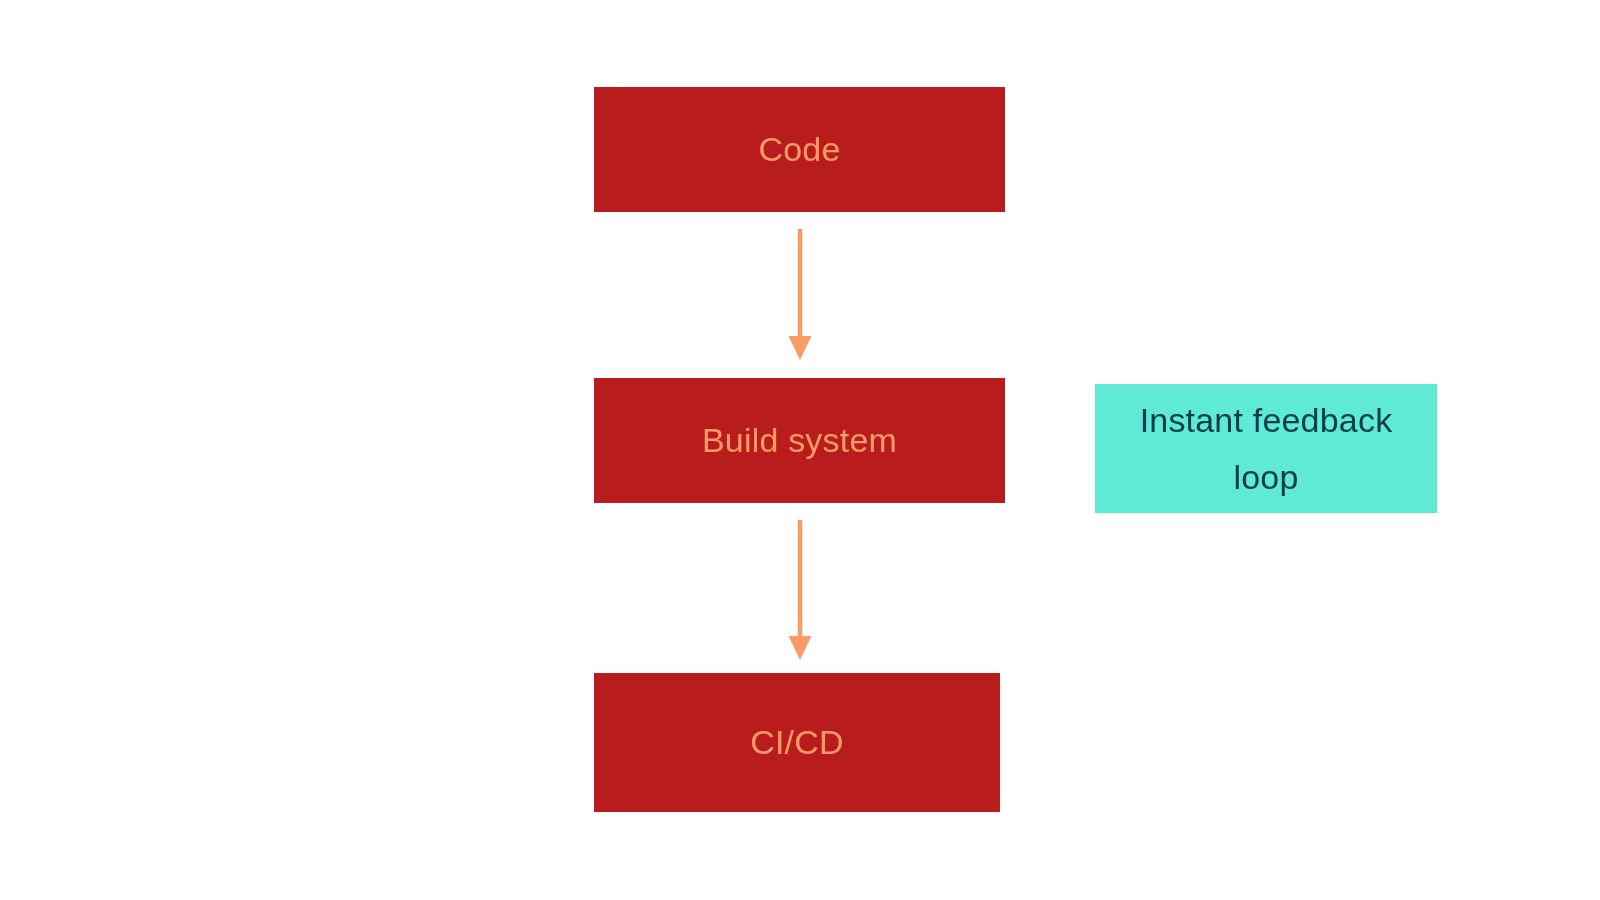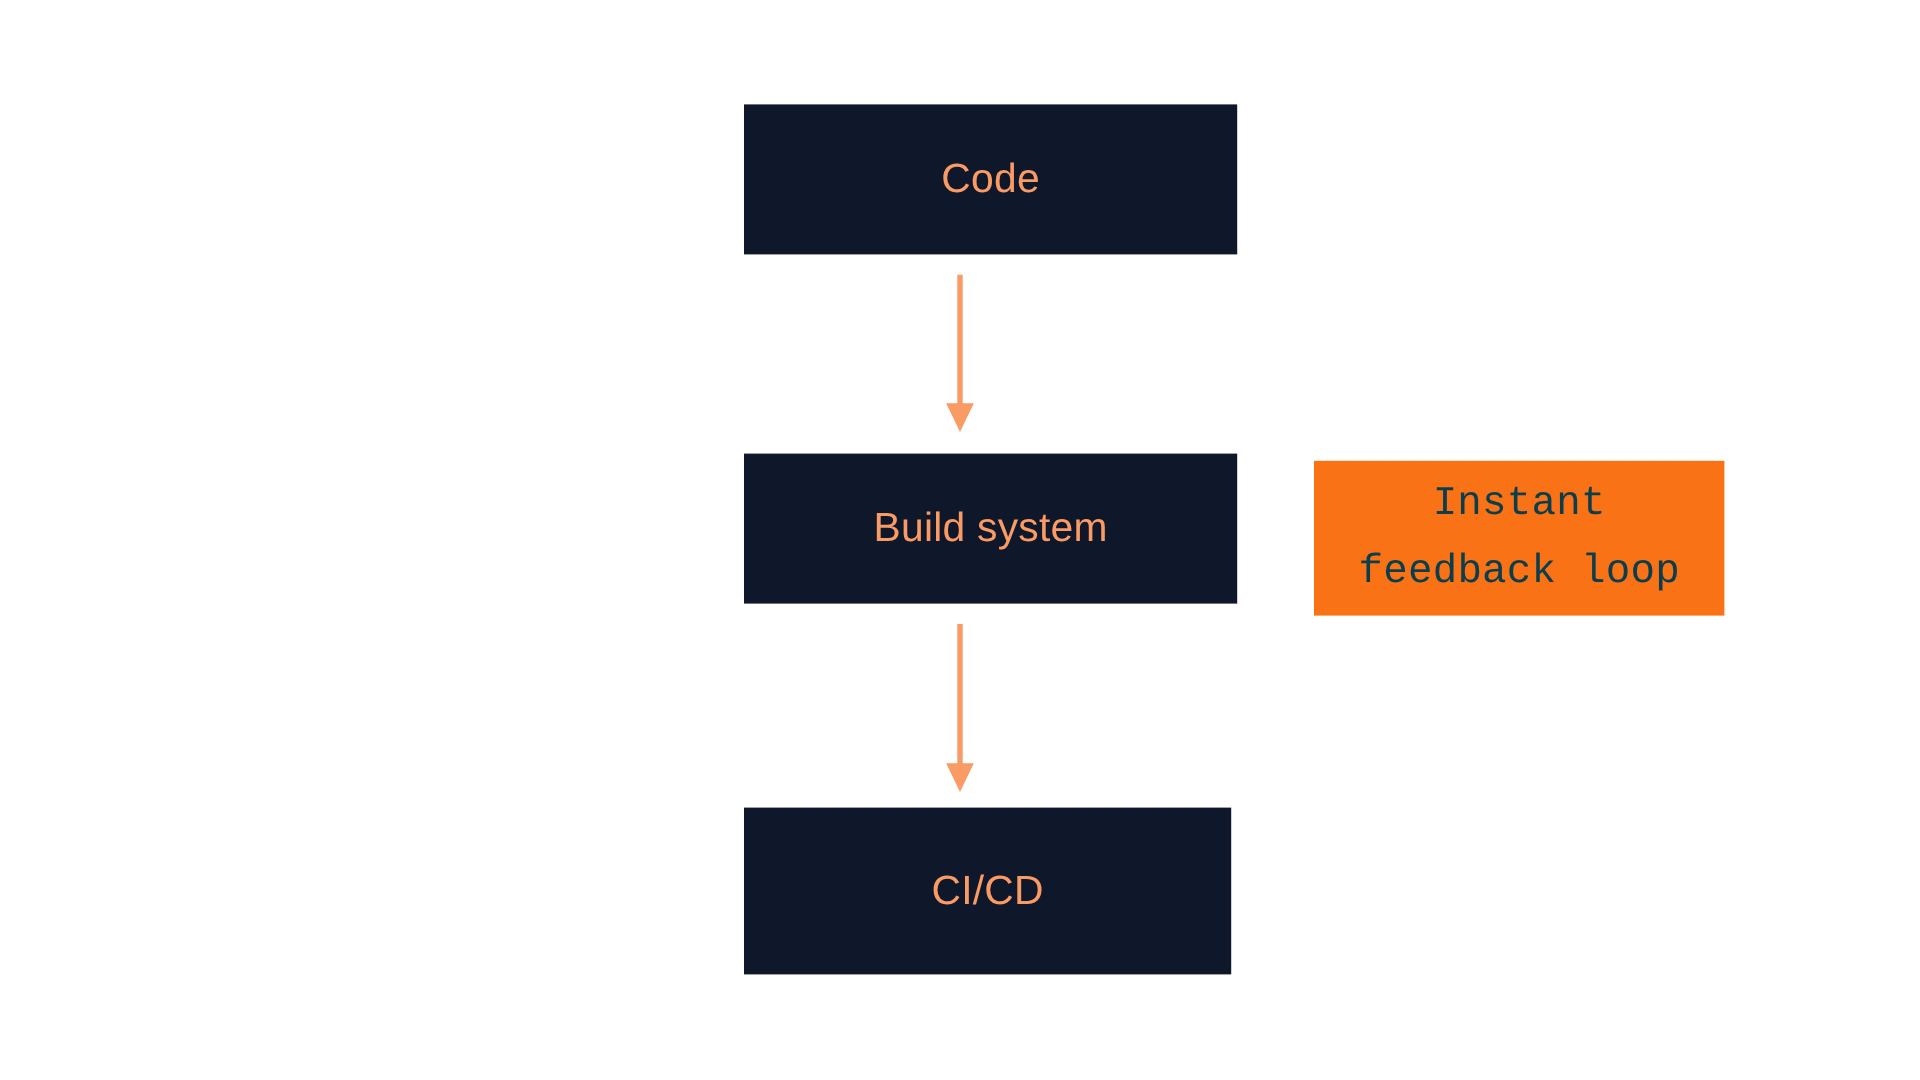--- a/index.html
+++ b/index.html
@@ -27,36 +27,34 @@
   .node {
     position: absolute;
     box-sizing: border-box;
     display: flex;
     align-items: center;
     justify-content: center;
     text-align: center;
   }
 
   .node-dark {
-    background: #0f172a;
-    margin-left: 26px;
+    background: #b91c1c;
   }
 
   .node-dark .node-label {
     color: #fa9a64;
     font-size: 34px;
     font-weight: 400;
     letter-spacing: 0.2px;
     line-height: 1.25;
   }
 
   .node-accent {
-    background: #f97316;
+    background: #5eead4;
     padding: 0 14px;
-    font-family: Liberation Mono, monospace;
   }
 
   .node-accent .node-label {
     color: #0b3d4d;
     font-size: 34px;
     font-weight: 400;
     letter-spacing: 0.2px;
     line-height: 1.65;
   }
 

